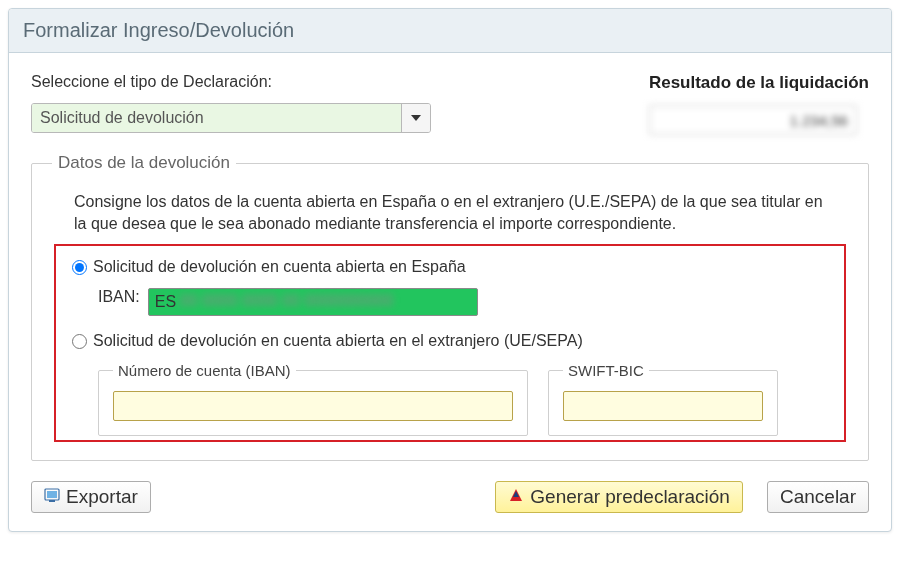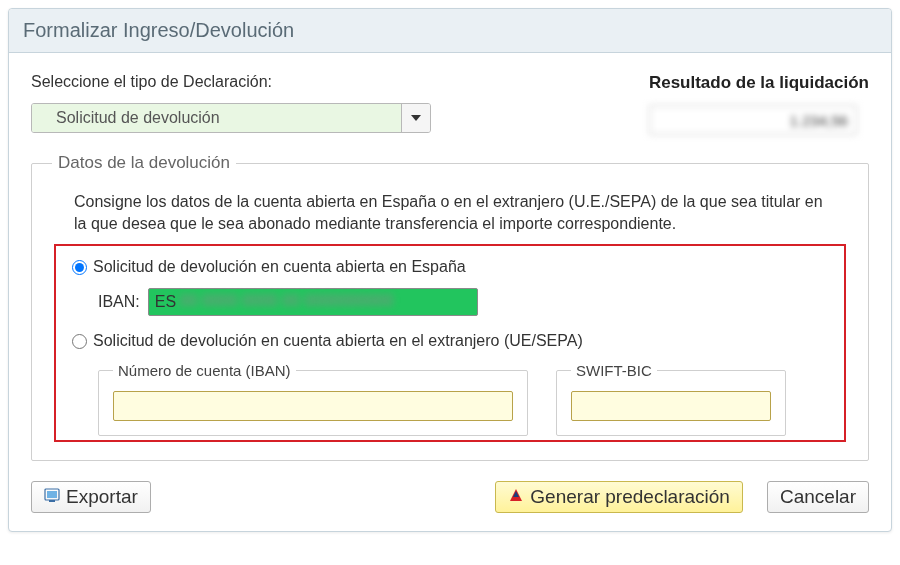--- a/index.html
+++ b/index.html
@@ -52,21 +52,21 @@
     display: inline-flex;
     border: 1px solid #b8b8b8;
     border-radius: 3px;
     overflow: hidden;
     height: 30px;
     width: 400px;
   }
   .dropdown-text {
     flex: 1;
     background: #e9f7e3;
-    padding: 4px 24px;
+    padding: 4px 8px;
     font-size: 16px;
     color: #555;
     display: flex;
     align-items: center;
     border-right: 1px solid #b8b8b8;
   }
   .dropdown-arrow {
     width: 28px;
     background: #f5f5f5;
     display: flex;
@@ -115,42 +115,42 @@
     gap: 6px;
     font-size: 16px;
     color: #333;
     margin-bottom: 12px;
   }
   .radio-row input[type=radio] {
     width: 15px; height: 15px; margin: 0;
   }
   .iban-row {
     display: flex;
-    align-items: center;
+    align-items: flex-start;
     gap: 8px;
     margin: 0 0 16px 26px;
     font-size: 16px;
   }
   .iban-input {
     width: 330px;
     height: 28px;
     border: 1px solid #8a8a8a;
     border-radius: 2px;
     padding: 3px 6px;
     font-size: 16px;
     color: #333;
     background: #22c55e;
   }
   .iban-blur {
     filter: blur(3px);
     user-select: none;
   }
   .subfields {
     display: flex;
-    gap: 28px;
+    gap: 20px;
     margin: 10px 0 0 26px;
   }
   fieldset.sub {
     border: 1px solid #cfcfcf;
     border-radius: 2px;
     padding: 12px 14px 14px 14px;
     margin: 0;
   }
   fieldset.sub legend {
     font-size: 15px;

